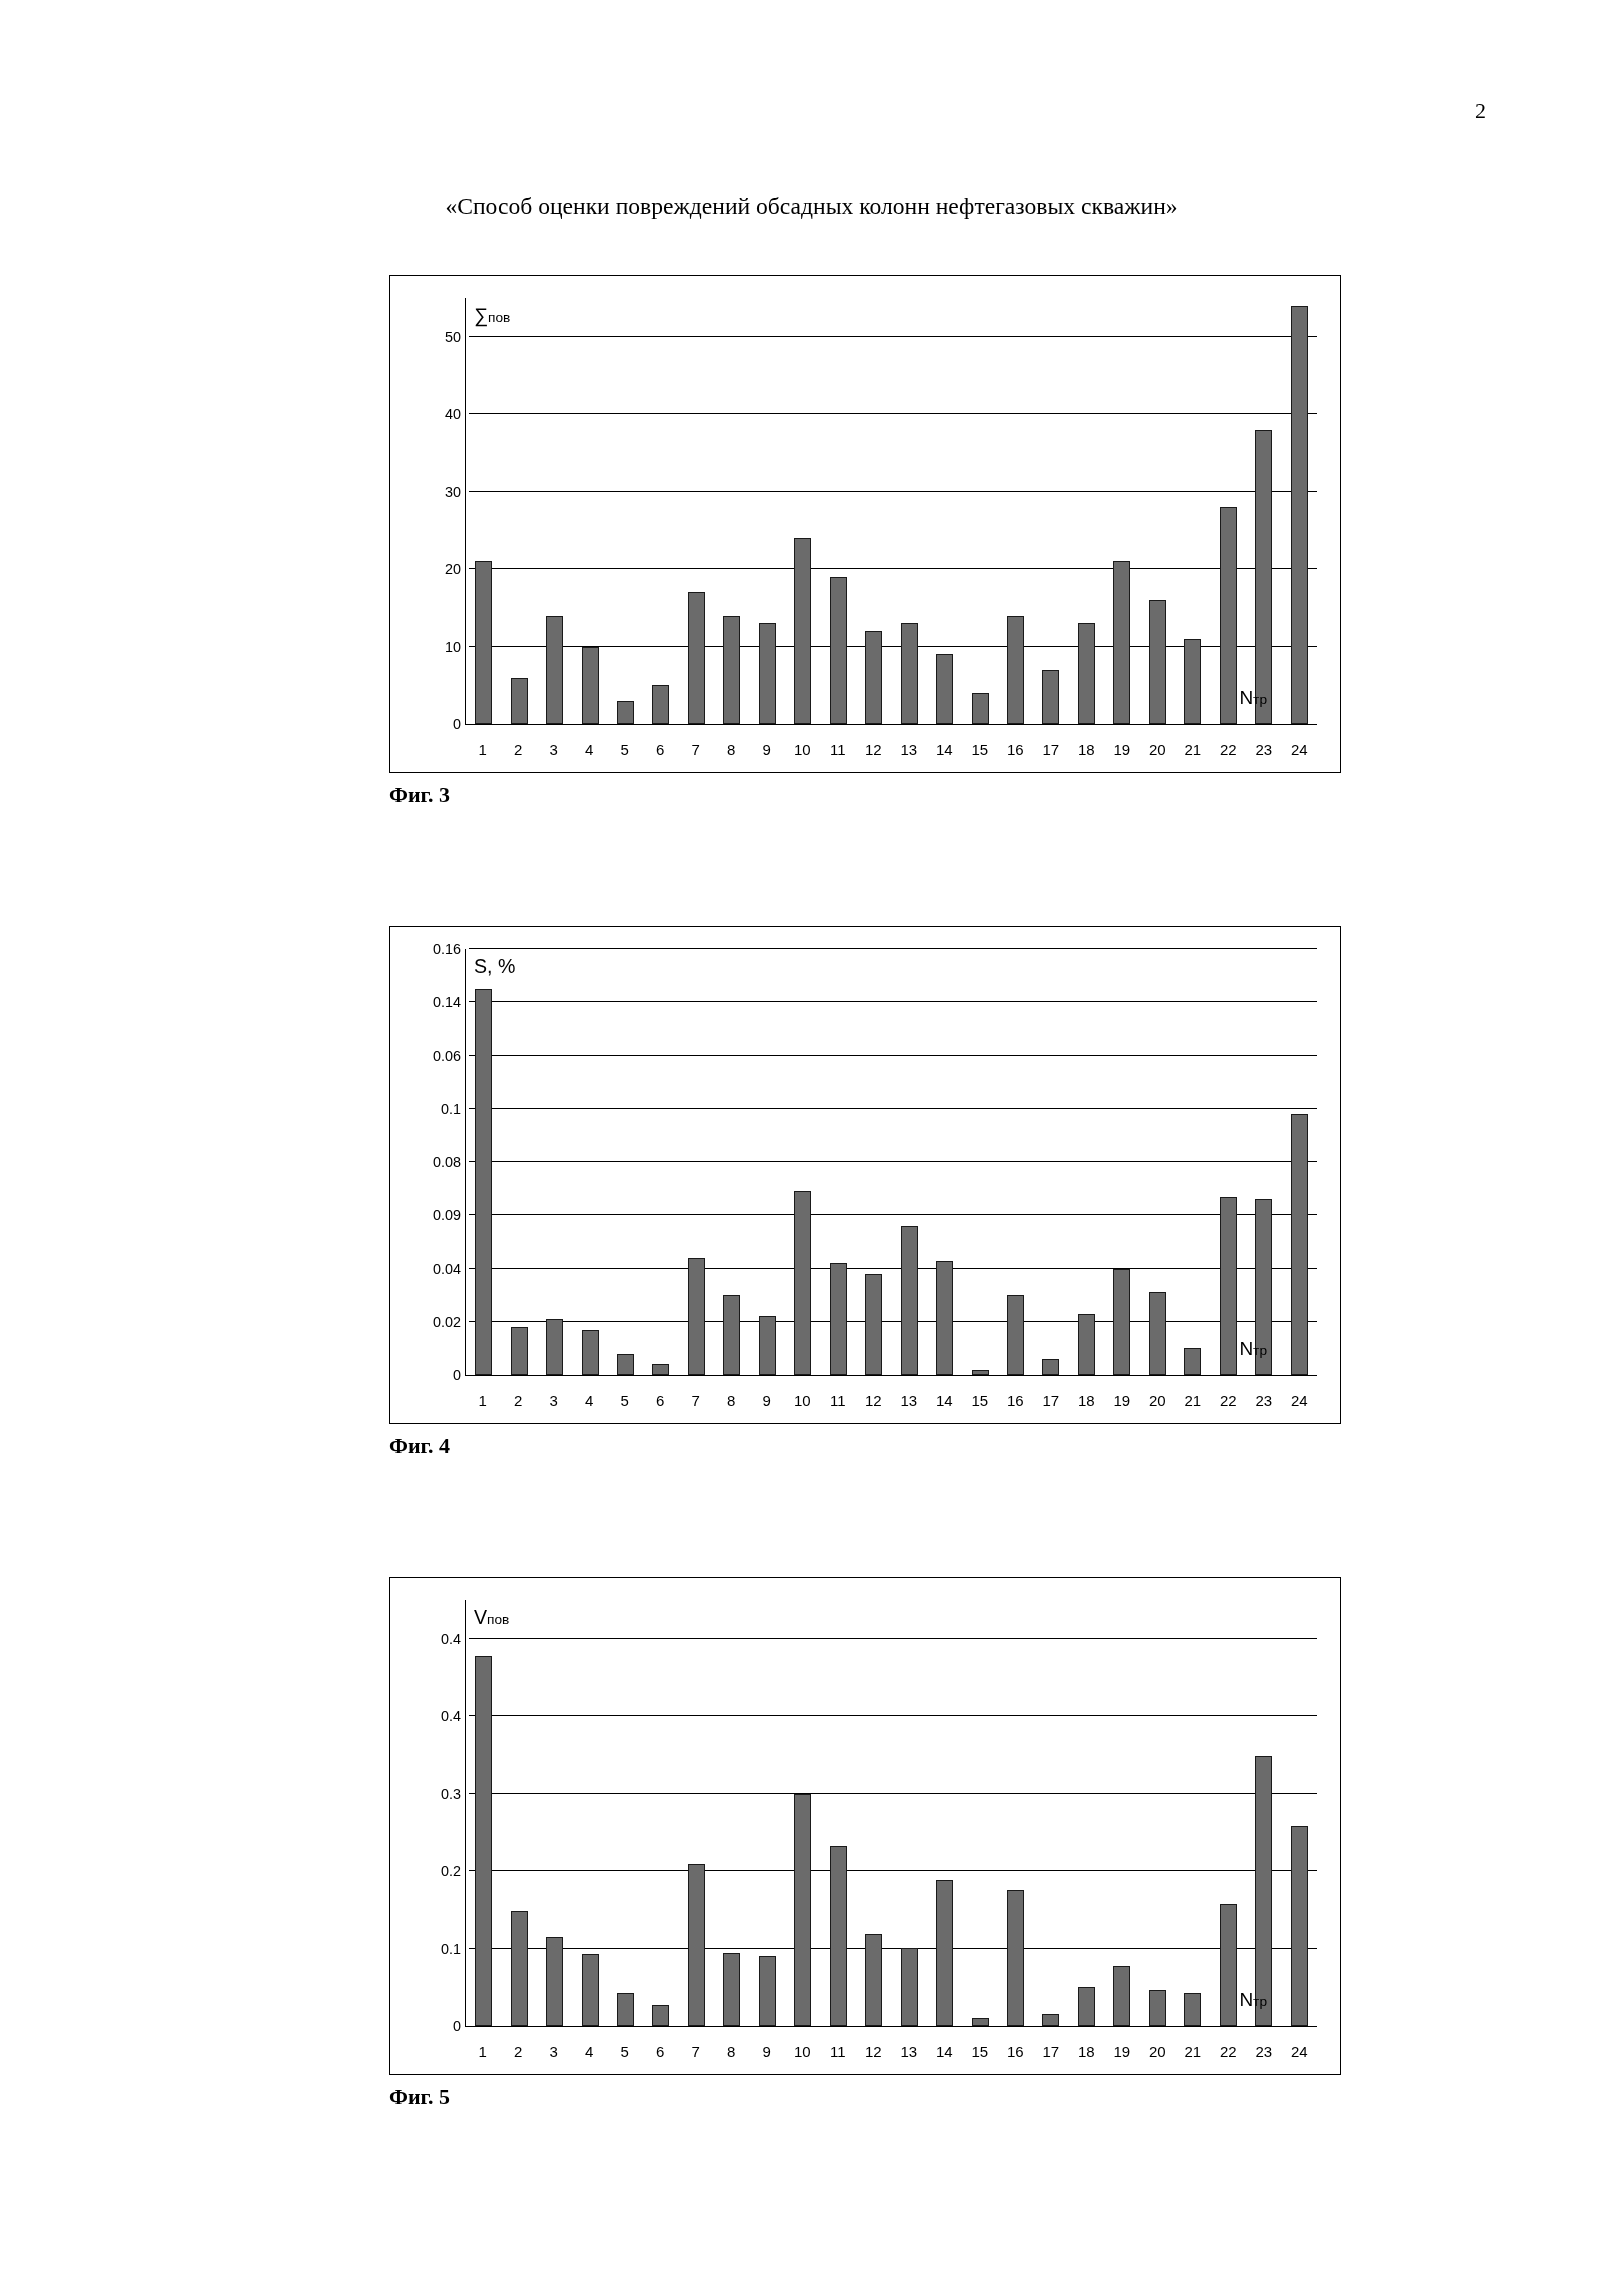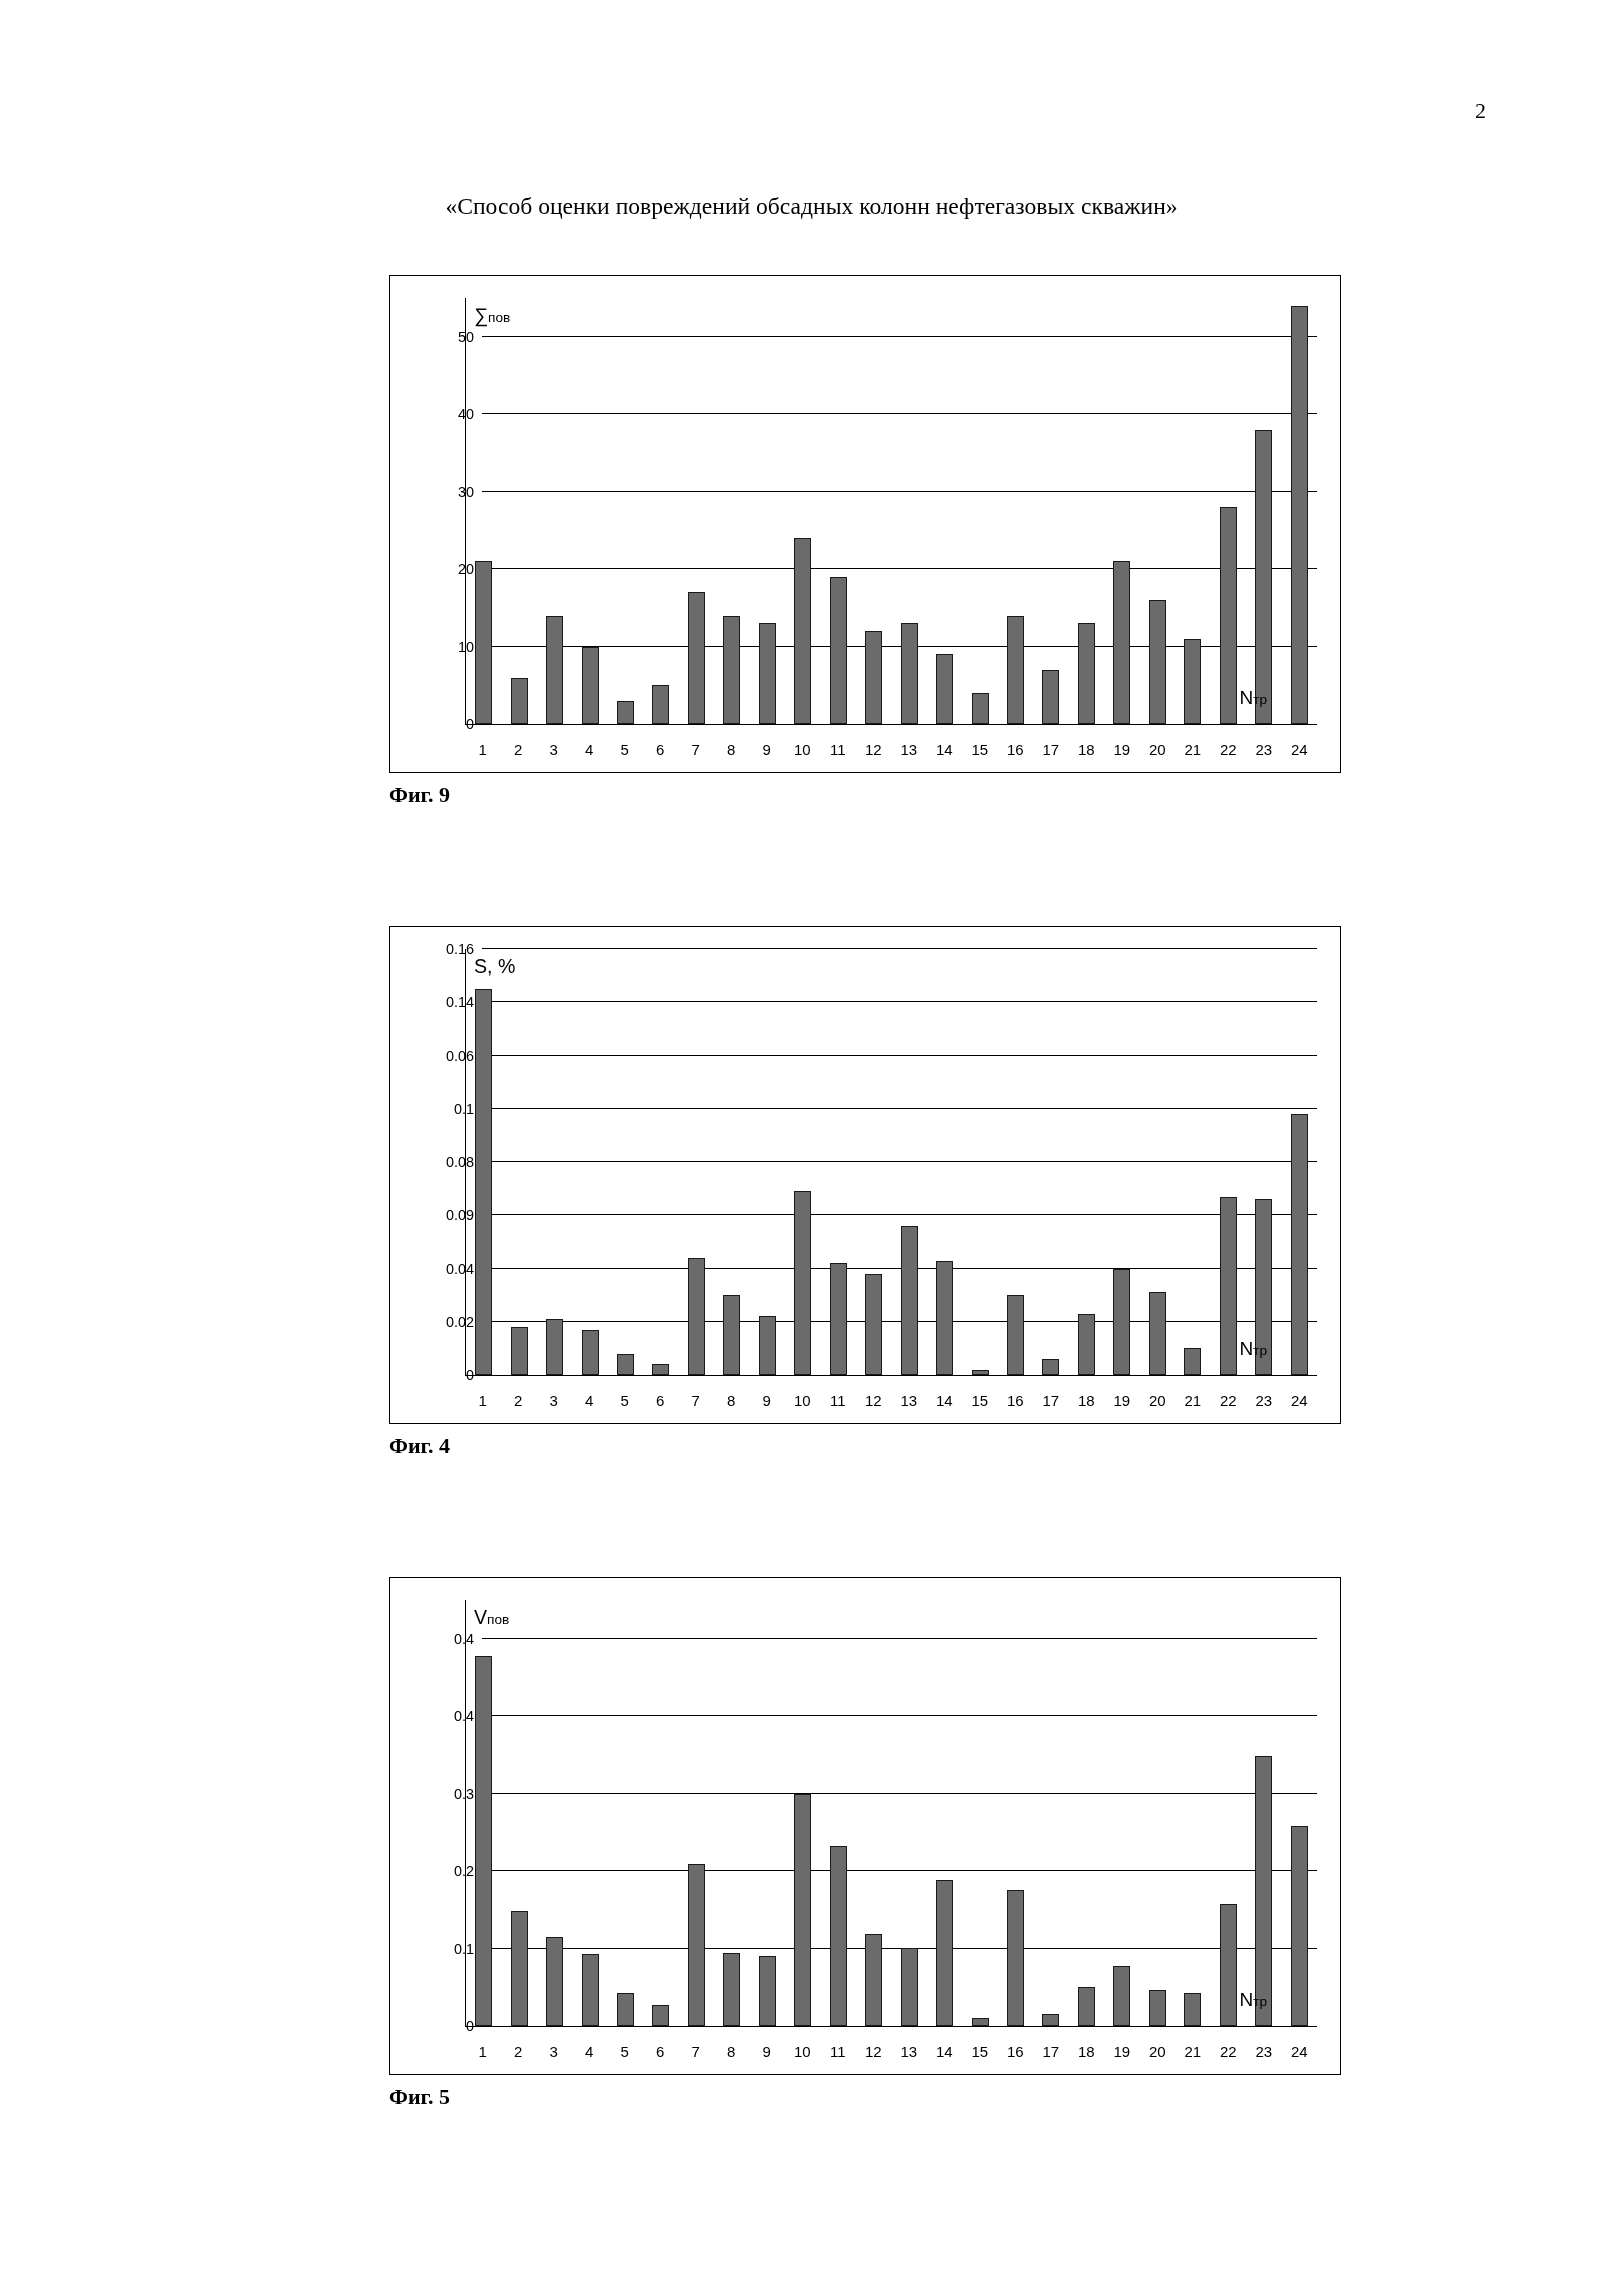--- a/index.html
+++ b/index.html
@@ -59,21 +59,21 @@
     left: 75px;
     top: 22px;
     right: 23px;
     bottom: 47px;
     border-left: 1.3px solid #000;
     border-bottom: 1.3px solid #000;
     box-sizing: border-box;
   }
   .gridline {
     position: absolute;
-    left: 16px;
+    left: 3px;
     right: 0;
     height: 0;
     border-top: 0.7px solid #000;
   }
   .ytick-label {
     position: absolute;
     right: 100%;
     transform: translateY(-50%);
     padding-right: 7.9px;
     font-size: 14.4px;
@@ -268,21 +268,21 @@
           <div class="xlabel">20</div>
           <div class="xlabel">21</div>
           <div class="xlabel">22</div>
           <div class="xlabel">23</div>
           <div class="xlabel">24</div>
         </div>
       <div class="ntr-label" style="right:73px; bottom:63px;">
         <span>N</span><span class="sub">тр</span>
       </div>
     </div>
-    <div class="fig-caption">Фиг. 9</div>
+    <div class="fig-caption">Фиг. 3</div>
   </div>
 
   <div class="figure fig2">
     <div class="chart-frame">
       <div class="axis-title" style="left:84px; top:27.5px;">
         <span>S, %</span><span class="sub"></span>
       </div>
       <div class="plot" id="plot-1">
           <div class="gridline" style="bottom: 0%; border-top: none;">
             <span class="ytick-label">0</span>

